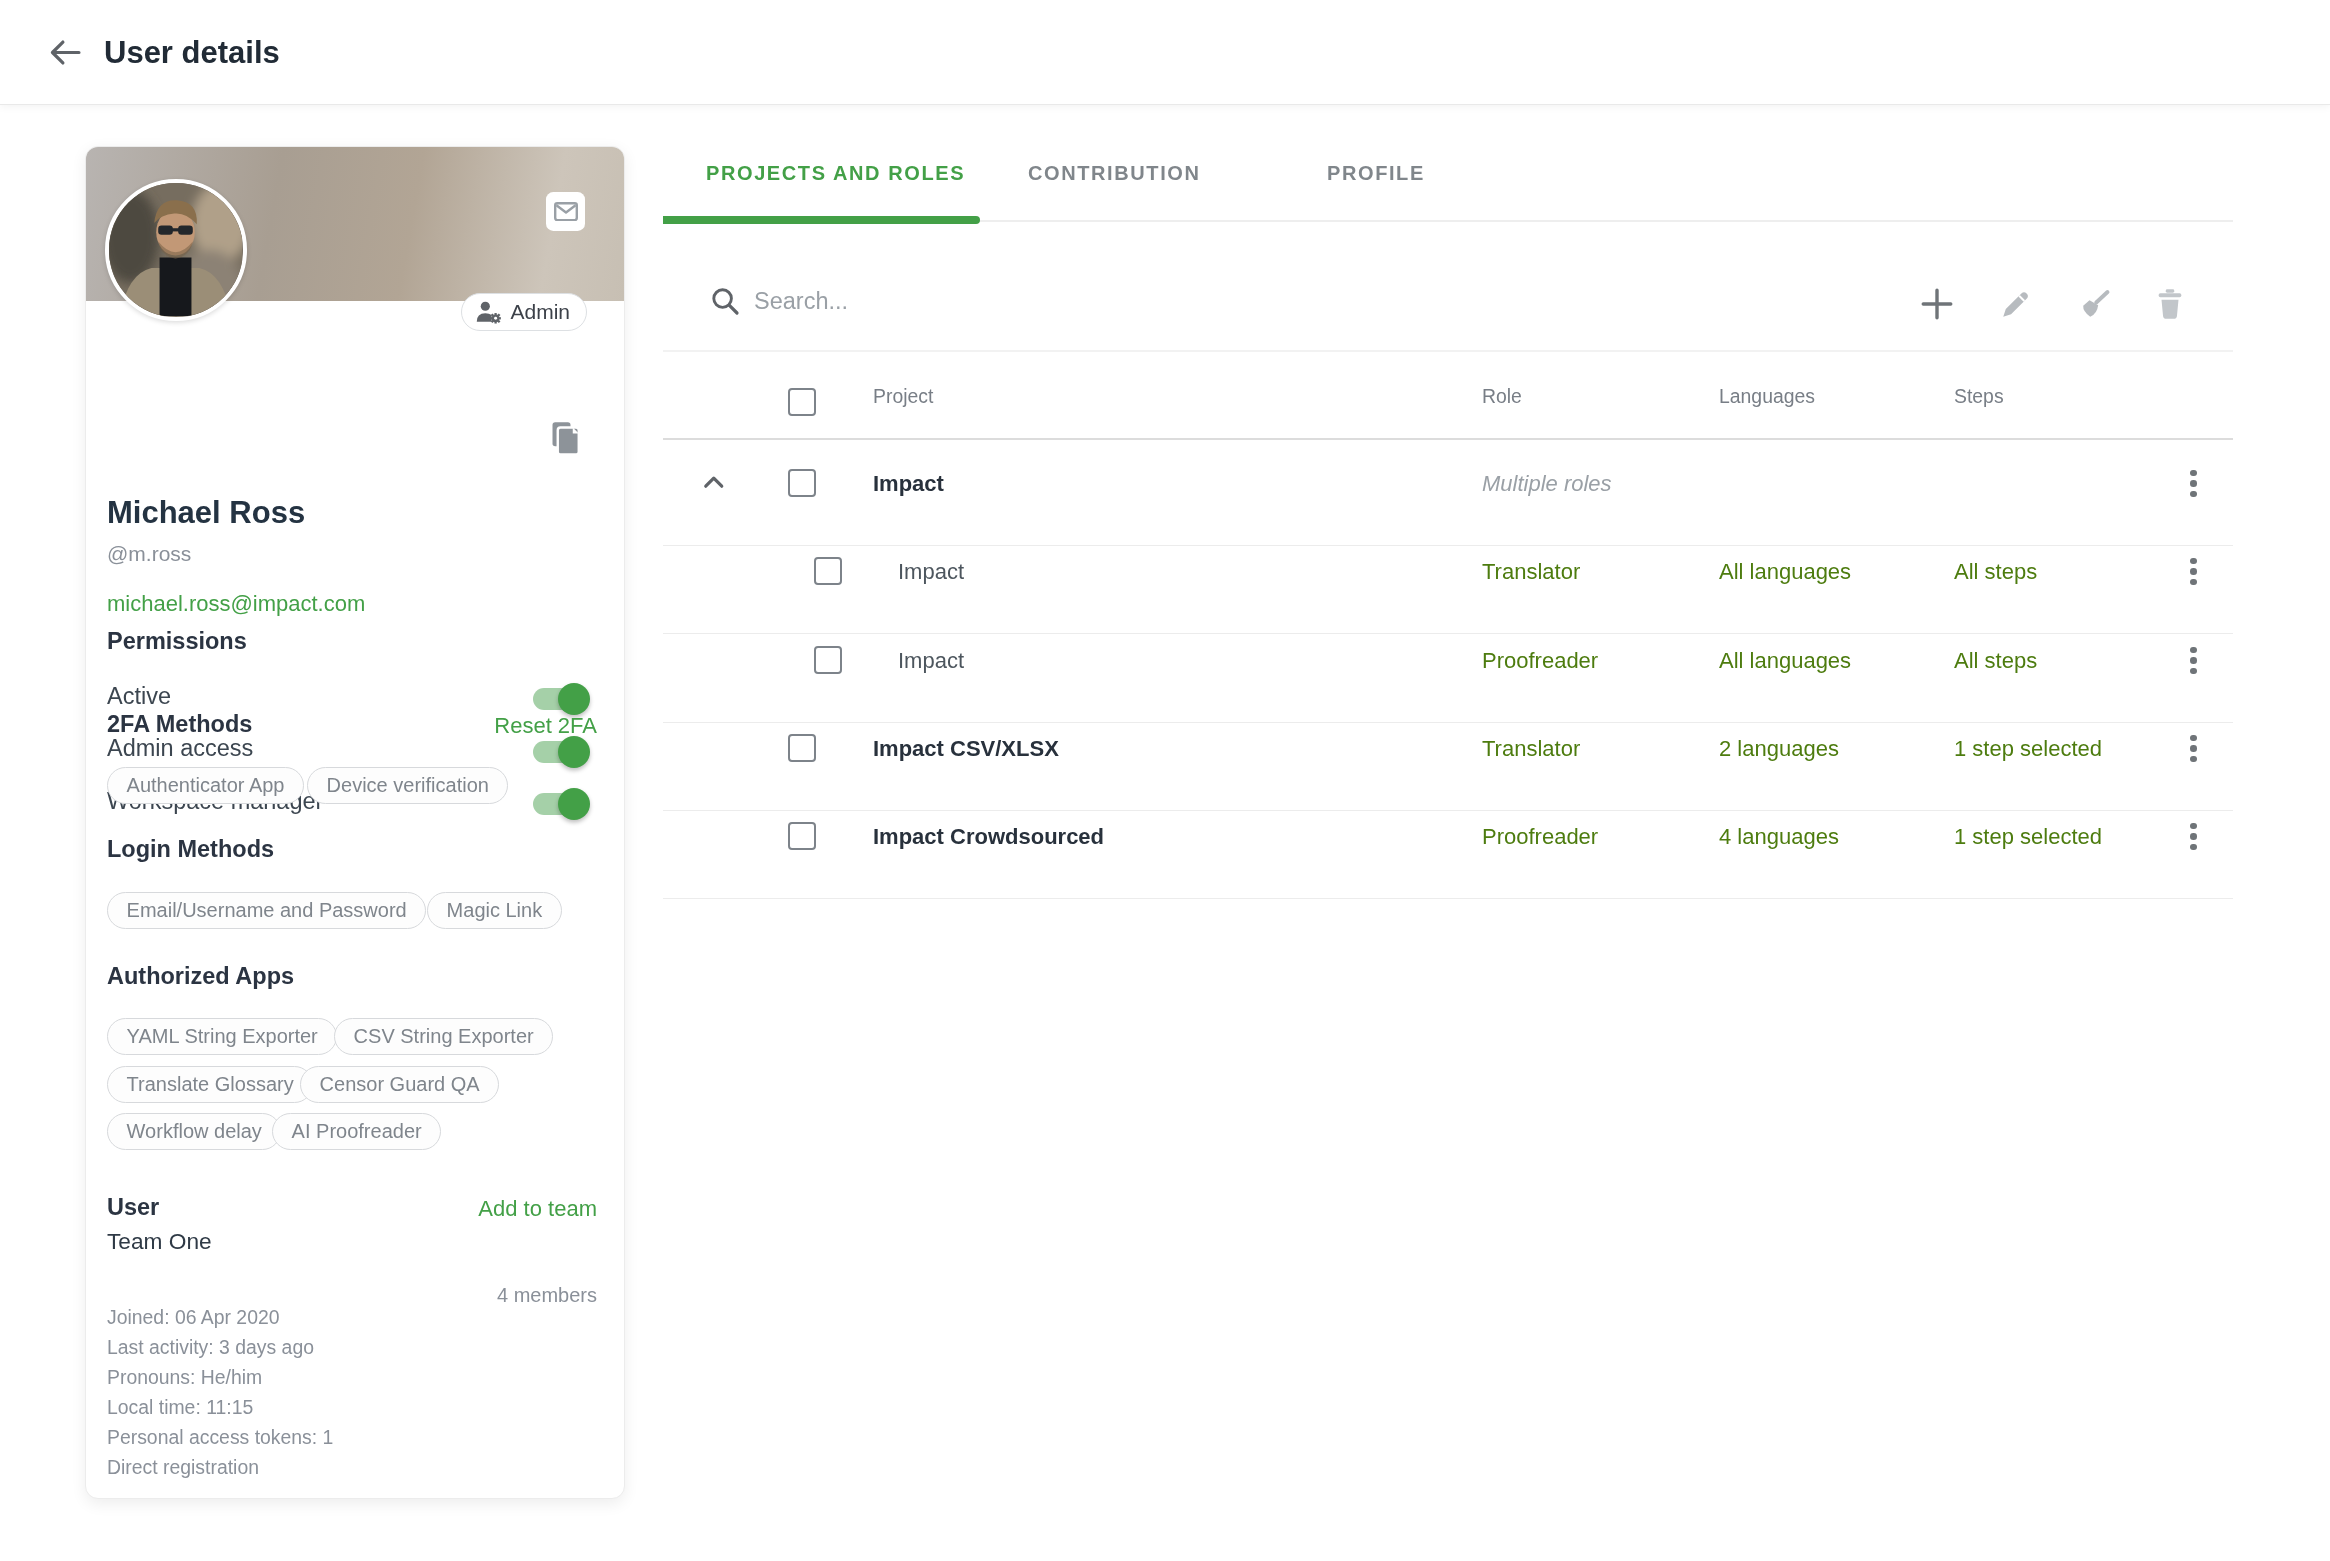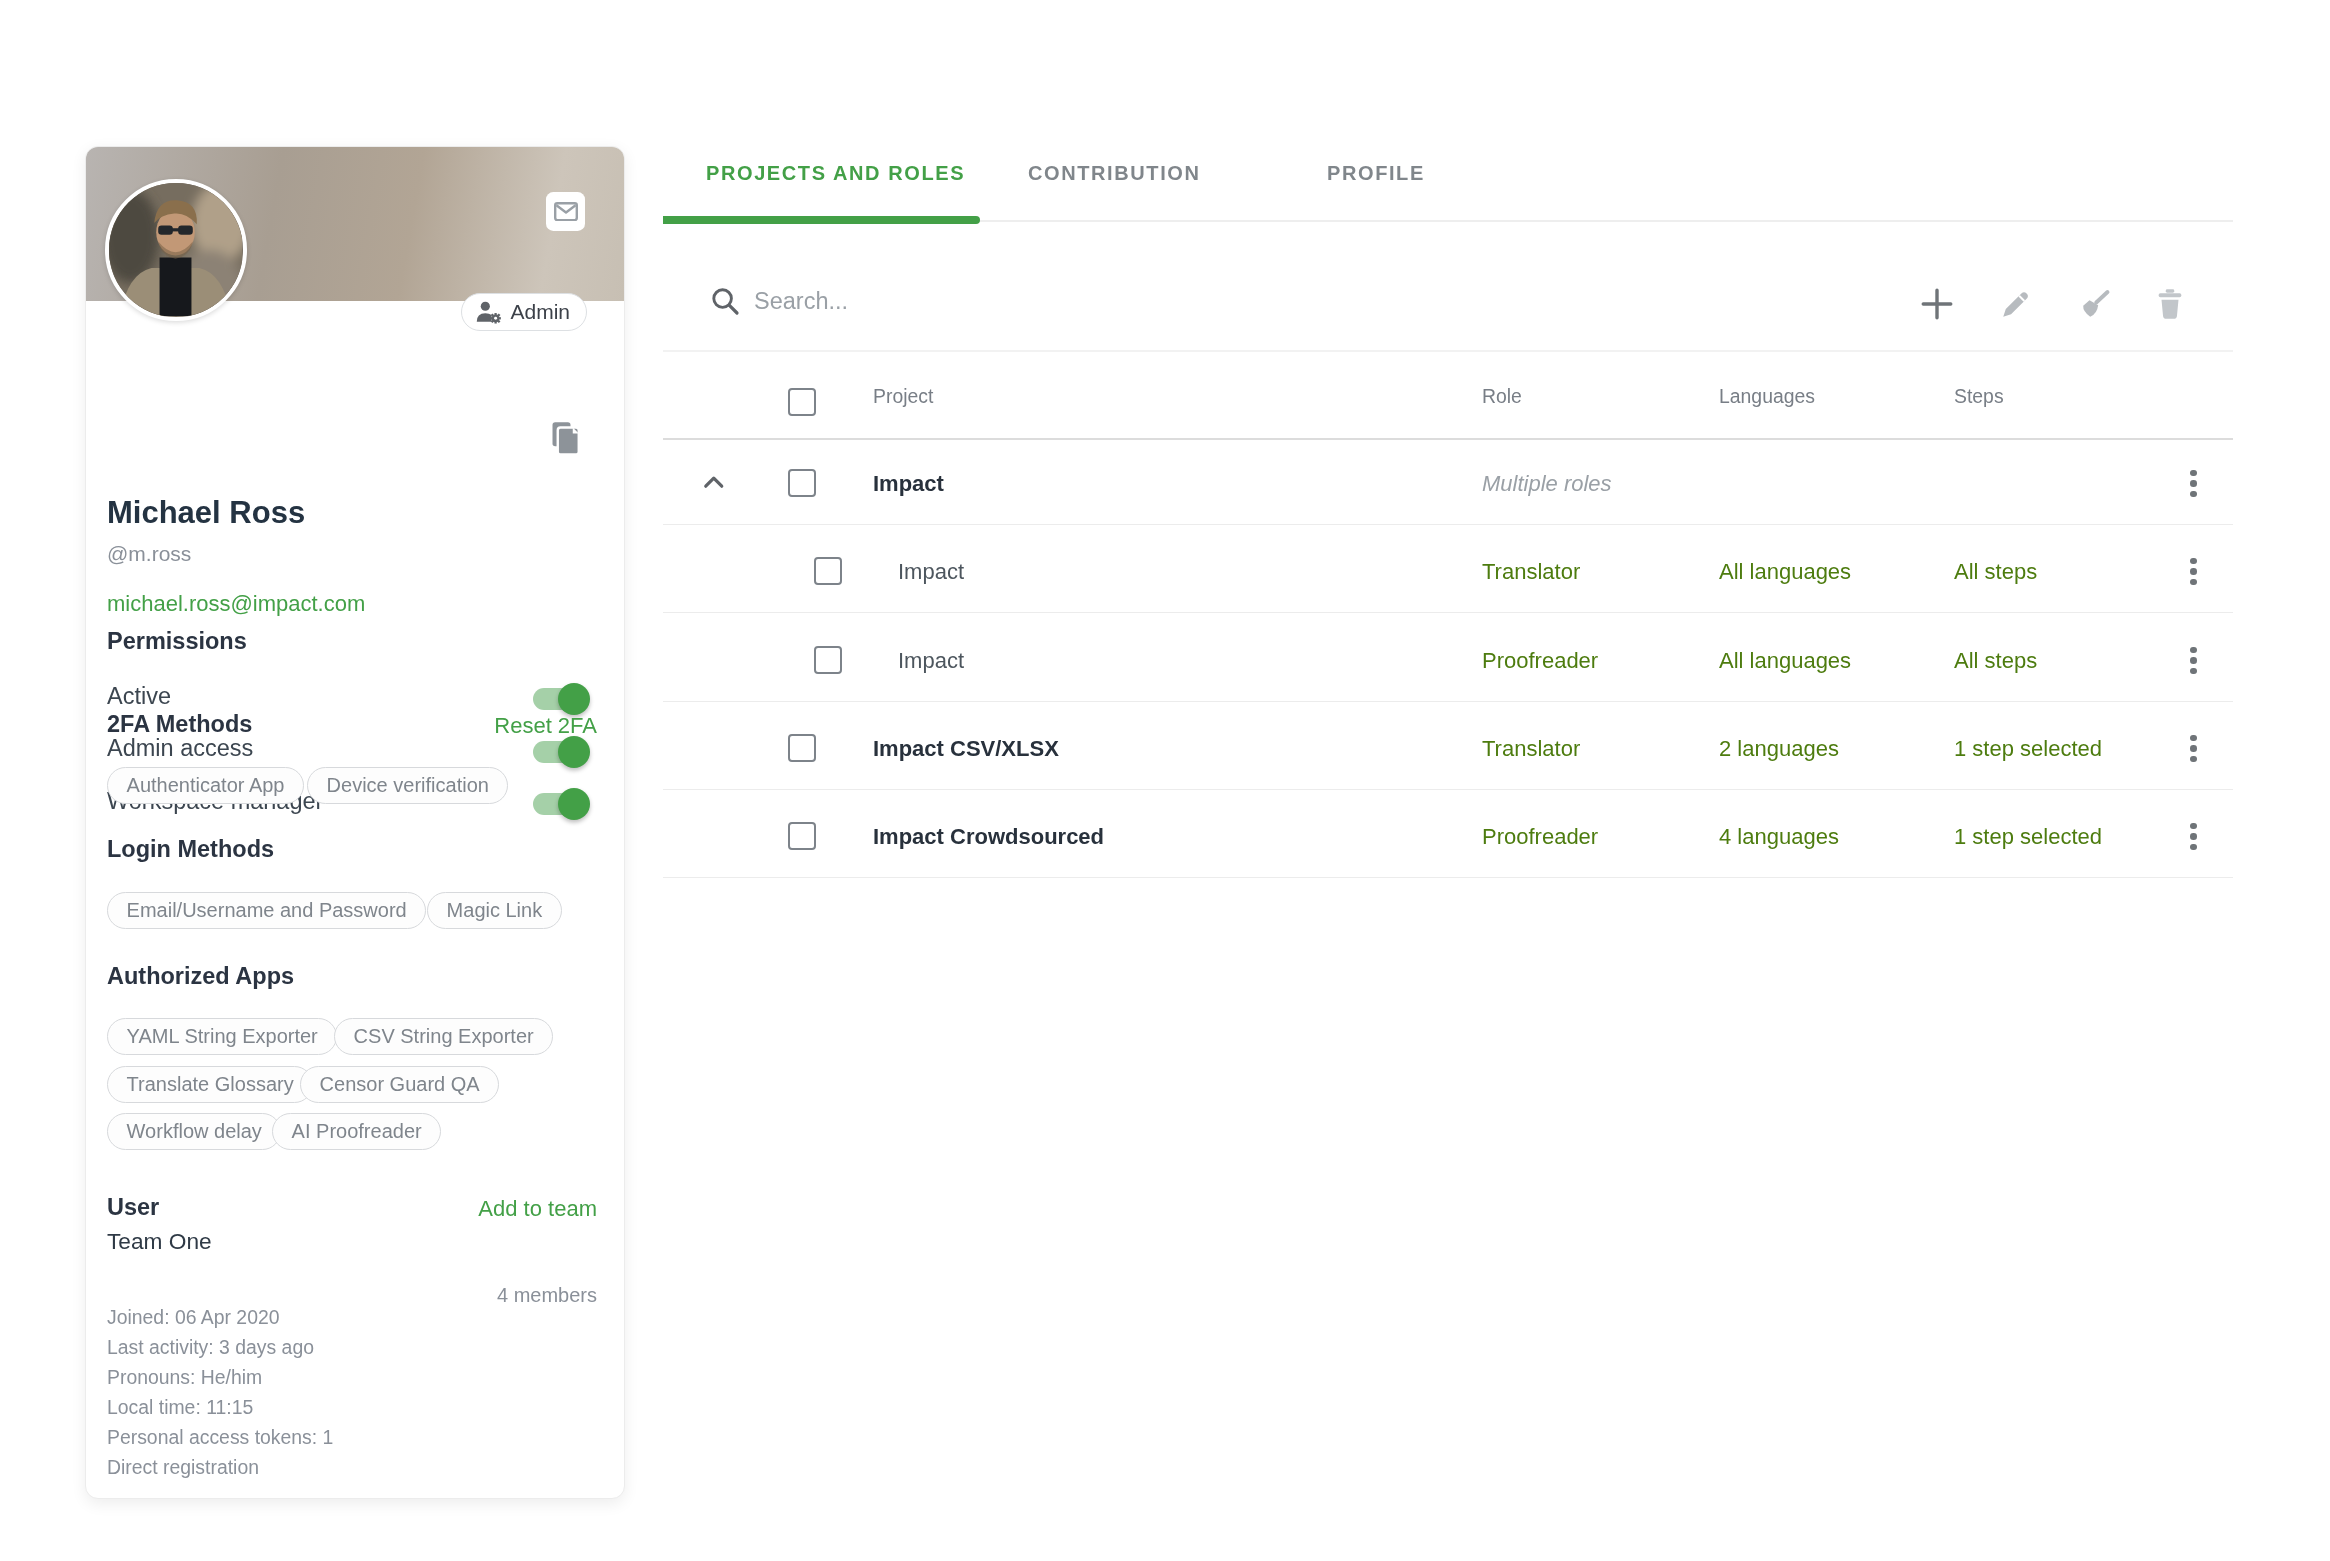--- a/index.html
+++ b/index.html
@@ -60,39 +60,47 @@
                   font-size:23.5px; color:#14532d; font-family:"Liberation Sans",sans-serif; background:transparent; }
   .search-input::placeholder { color:#9aa0a6; }
   .tool-btn { position:absolute; top:14.6px; width:45px; height:45px; display:flex; align-items:center;
               justify-content:center; cursor:pointer; }
   .search-divider { position:absolute; left:663px; top:350px; width:1570px; height:1.6px; background:#f2f2f2; }
 
   .thead { position:absolute; left:663px; top:359px; width:1570px; height:81px; }
   .thead .col { position:absolute; top:26px; font-size:19.4px; color:#787e86; }
   .thead-border { position:absolute; left:663px; top:438px; width:1570px; height:2.4px; background:#dcdcdc; }
 
-  .trow { position:absolute; left:663px; width:1570px; height:85px; border-bottom:1.6px solid #ececec; cursor:pointer; }
+  .trow { position:absolute; left:663px; width:1570px; height:106px; border-bottom:1.6px solid #ececec; cursor:pointer; }
   .cb { position:absolute; width:27.5px; height:27.5px; border:2.4px solid #7d838a; border-radius:4px; background:#fff; cursor:pointer; }
   .trow .cb, .thead .cb { top:29px; }
   .cell { position:absolute; top:31px; font-size:22px; color:#4d7c0f; white-space:nowrap; }
   .cell.project-main { font-weight:bold; color:#28313c; }
   .cell.project-sub { color:#4d565e; }
   .cell.muted-italic { font-style:italic; color:#9aa0a6; }
   .chev { position:absolute; left:37px; top:31px; width:27.5px; height:24px; }
   .kebab { position:absolute; left:1511px; top:22.7px; width:39px; height:42px; display:flex; flex-direction:column;
            align-items:center; justify-content:center; gap:4px; cursor:pointer; }
   .kebab i { width:6.5px; height:6.5px; border-radius:50%; background:#6f7478; }
 
   svg { display:block; }
 </style>
 </head>
 <body>
 
 <div id="app">
 
+  <div class="topbar">
+    <div class="back-btn">
+      <svg width="45" height="45" viewBox="0 0 56 56">
+        <path d="M46 28 H14 M26 15 L13 28 L26 41" stroke="#5f6368" stroke-width="4" fill="none" stroke-linecap="round" stroke-linejoin="round"></path>
+      </svg>
+    </div>
+    <div class="page-title">User details</div>
+  </div>
 
   <div class="card">
     <div class="card-band"></div>
 
     <div class="avatar">
       <svg width="133" height="133" viewBox="0 0 100 100">
         <defs>
             <filter id="b1" x="-20%" y="-20%" width="140%" height="140%">
               <feGaussianBlur stdDeviation="4"></feGaussianBlur>
             </filter>

